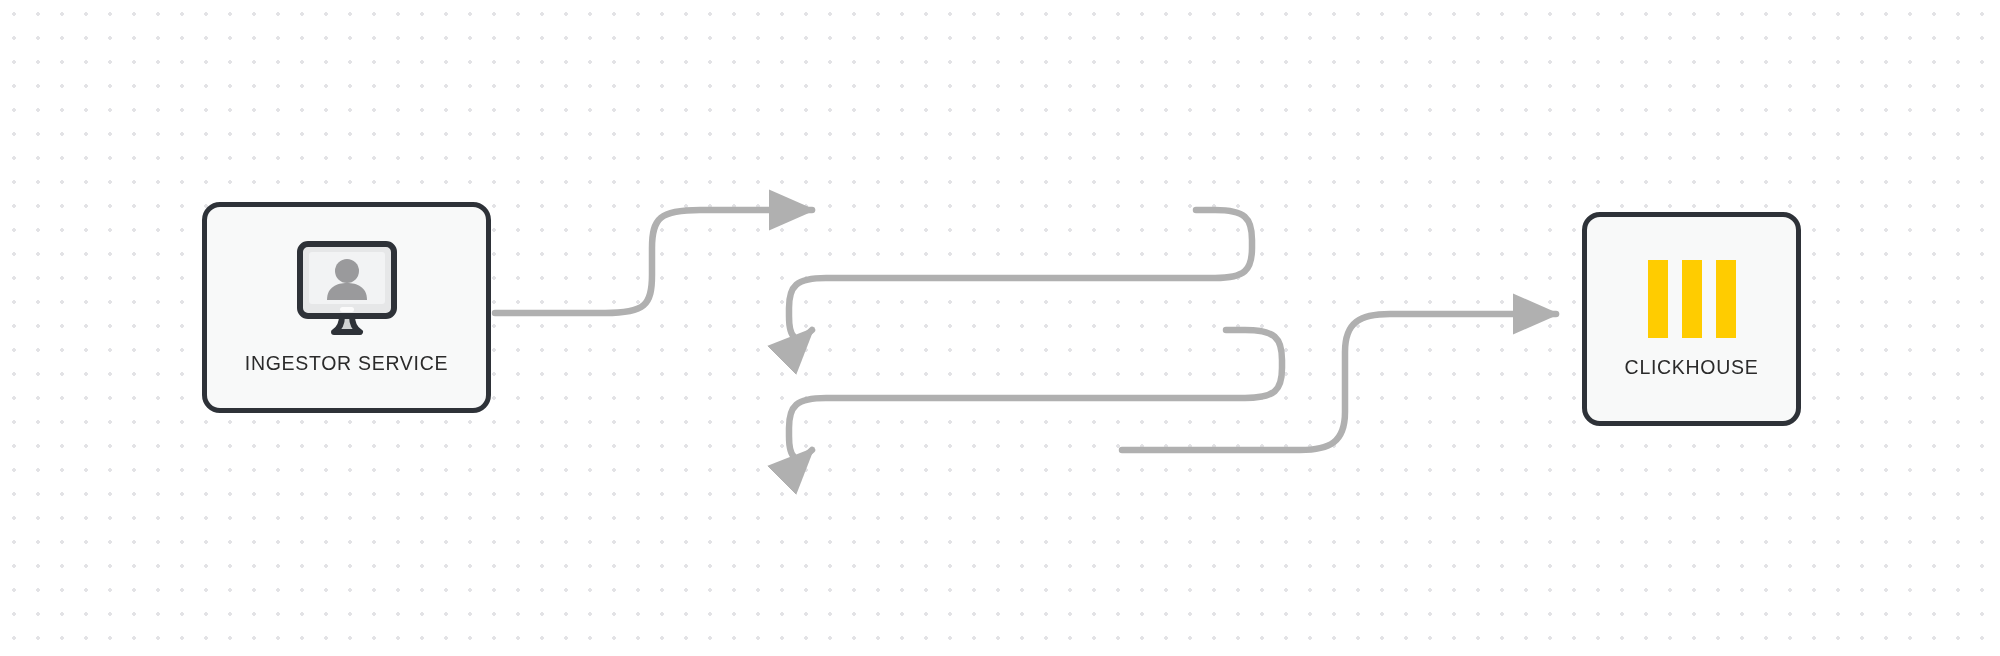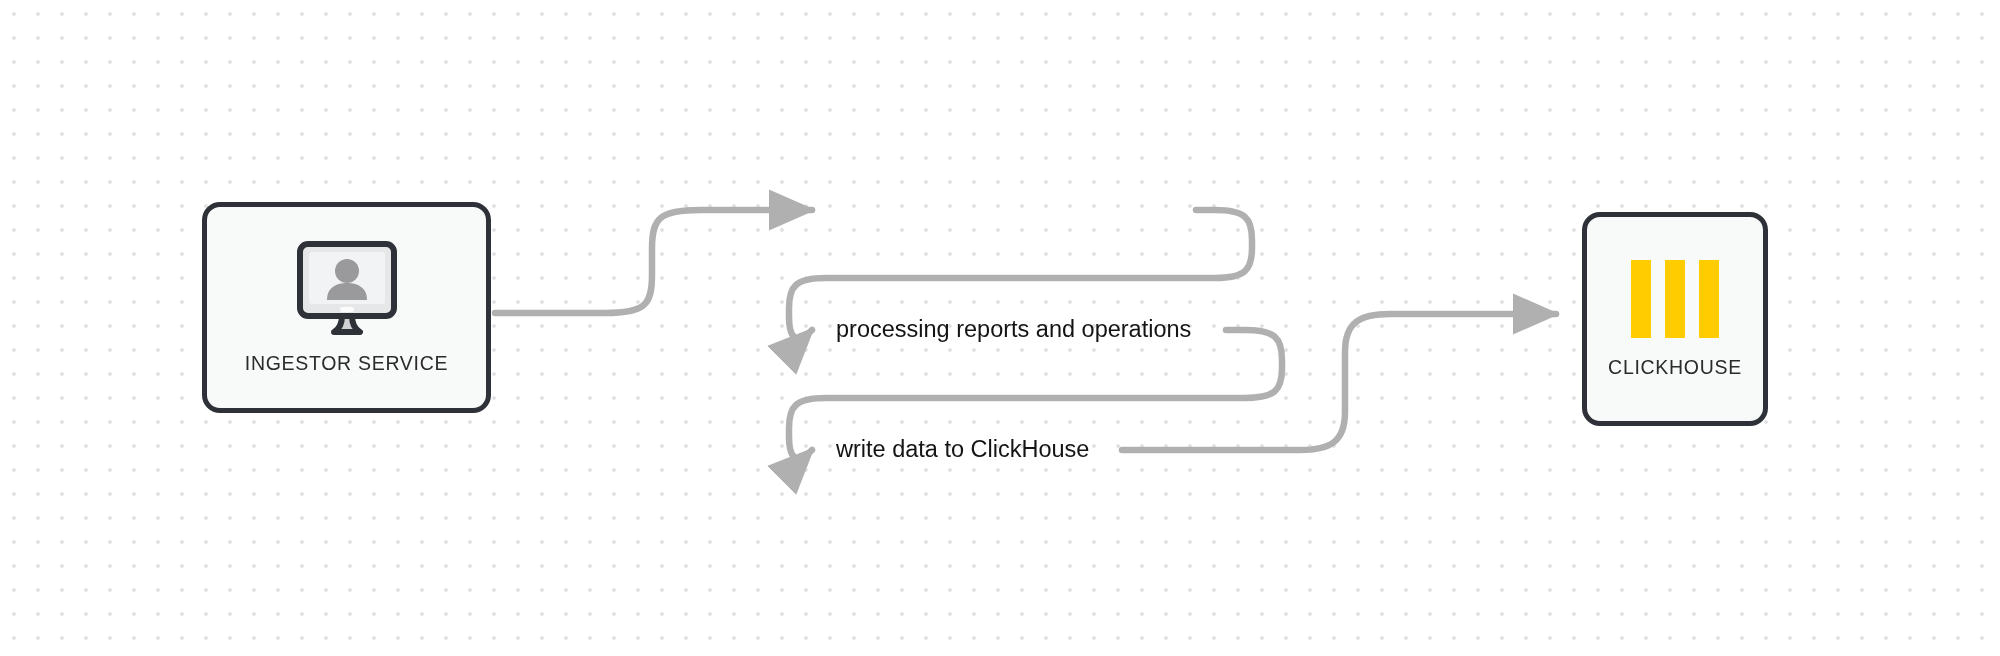--- a/index.html
+++ b/index.html
@@ -38,21 +38,21 @@
   }
   #node-ingestor {
     left: 202px;
     top: 202px;
     width: 289px;
     height: 211px;
   }
   #node-clickhouse {
     left: 1582px;
     top: 212px;
-    width: 186px;
+    width: 219px;
     height: 214px;
   }
   .node-label {
     font-size: 19.5px;
     letter-spacing: 0.7px;
     color: #2b2b2b;
     font-family: "Liberation Sans", sans-serif;
     white-space: nowrap;
   }
   #node-ingestor .node-label { margin-top: 16px; }
@@ -120,16 +120,14 @@
 
   <div class="node" id="node-clickhouse">
     <div class="ch-logo">
       <div class="ch-bar"></div>
       <div class="ch-bar"></div>
       <div class="ch-bar"></div>
     </div>
     <div class="node-label">CLICKHOUSE</div>
   </div>
 
-  <div class="edge-label" id="label-2">processing reports and operations</div>
-  <div class="edge-label" id="label-3">write data to ClickHouse</div>
 
 </div>
 
 </body></html>

